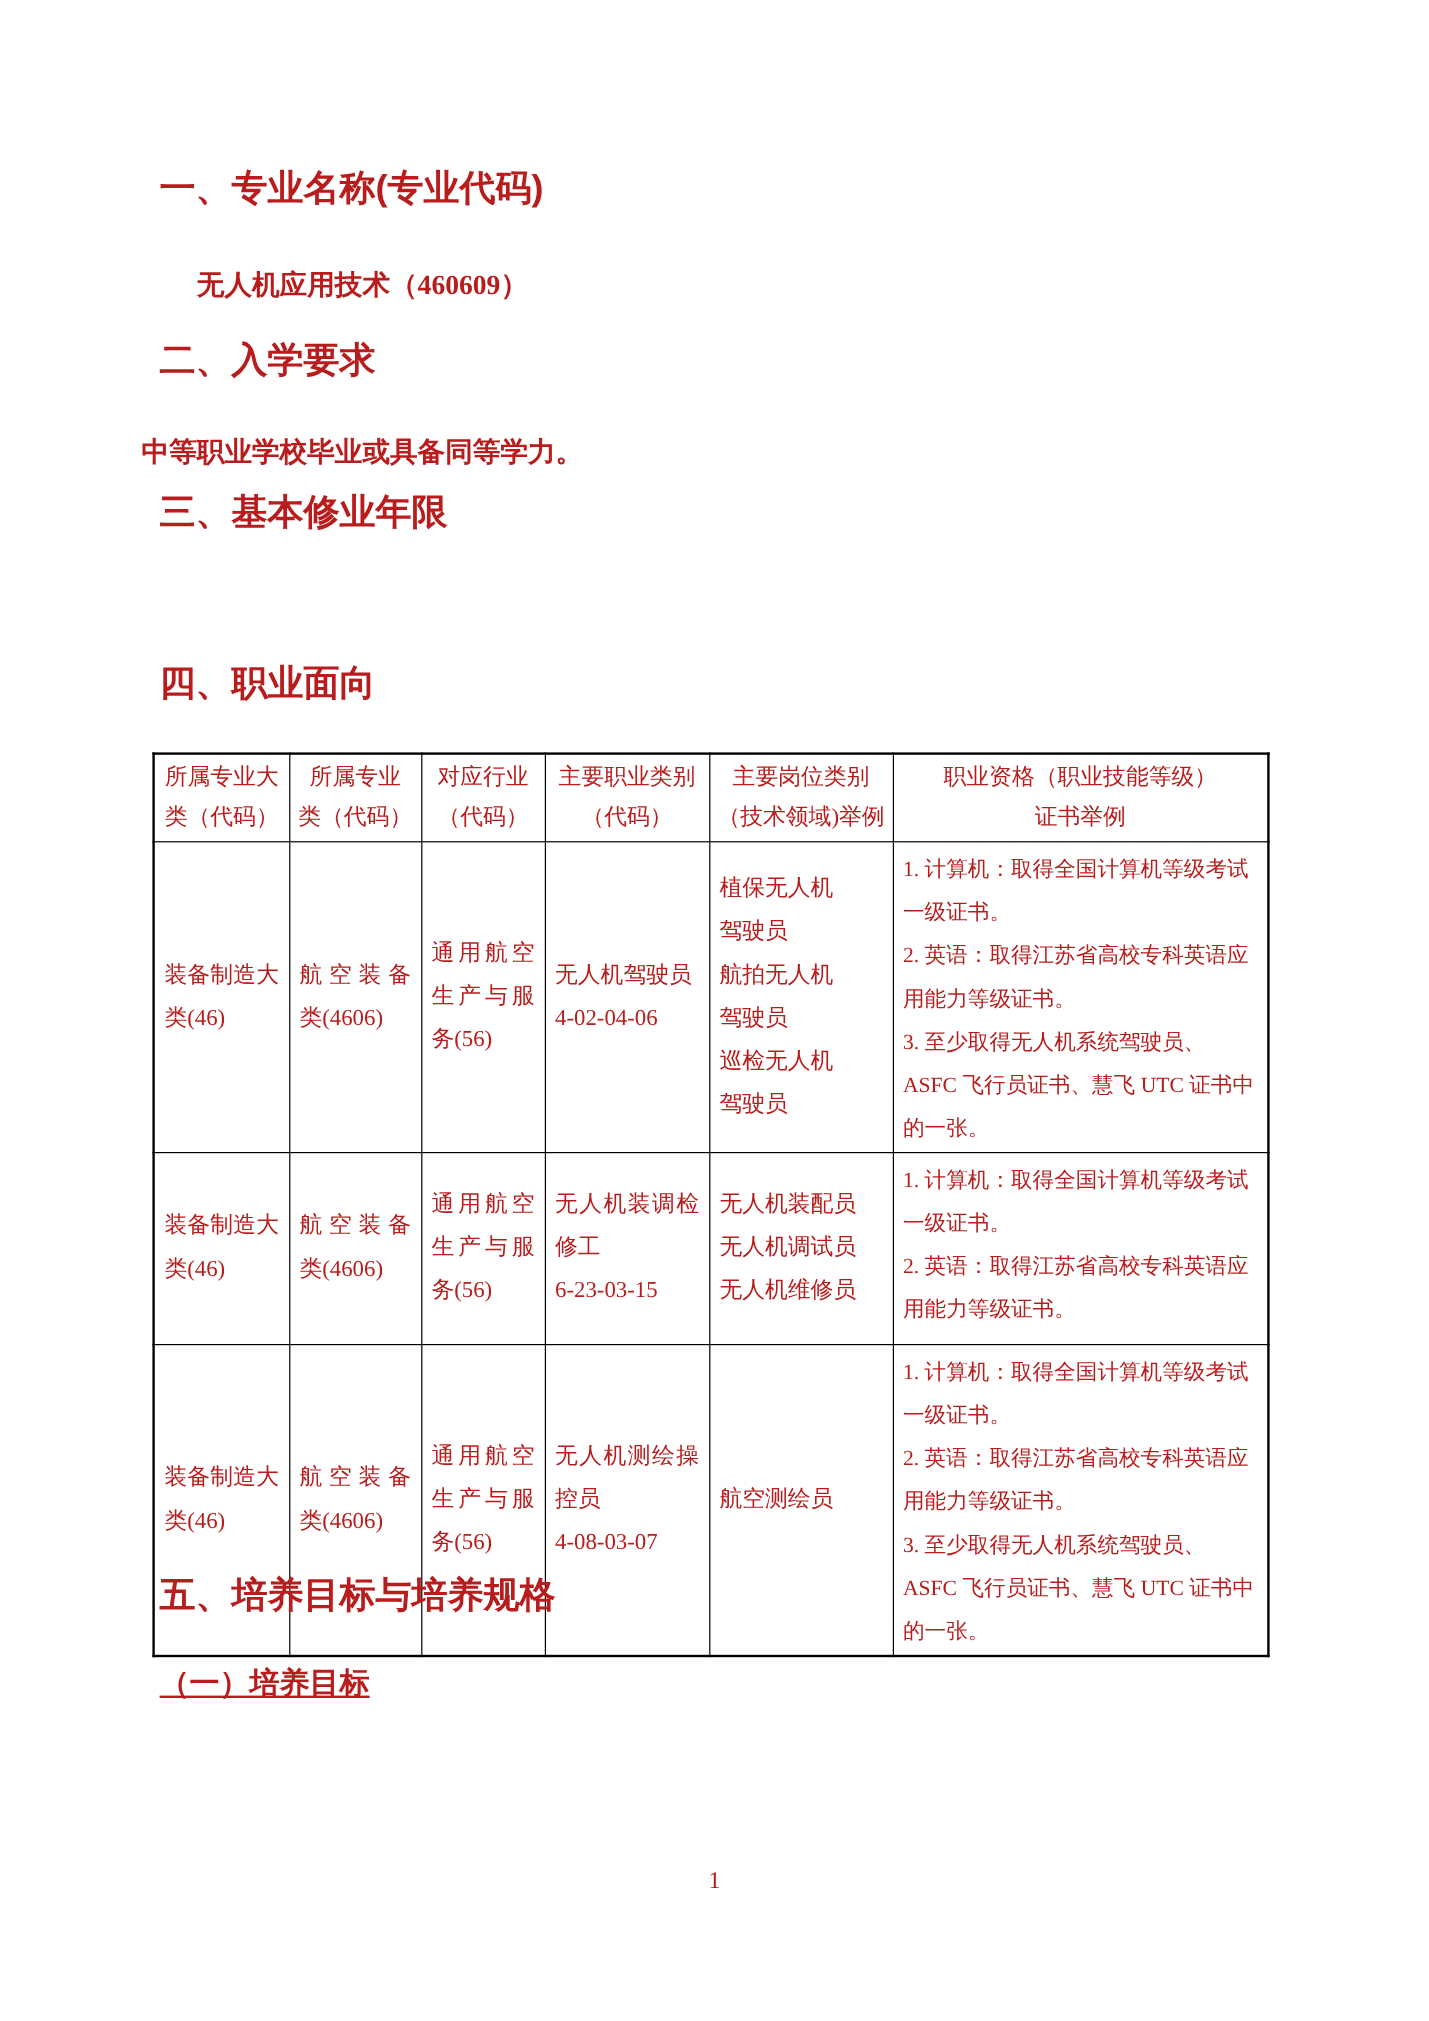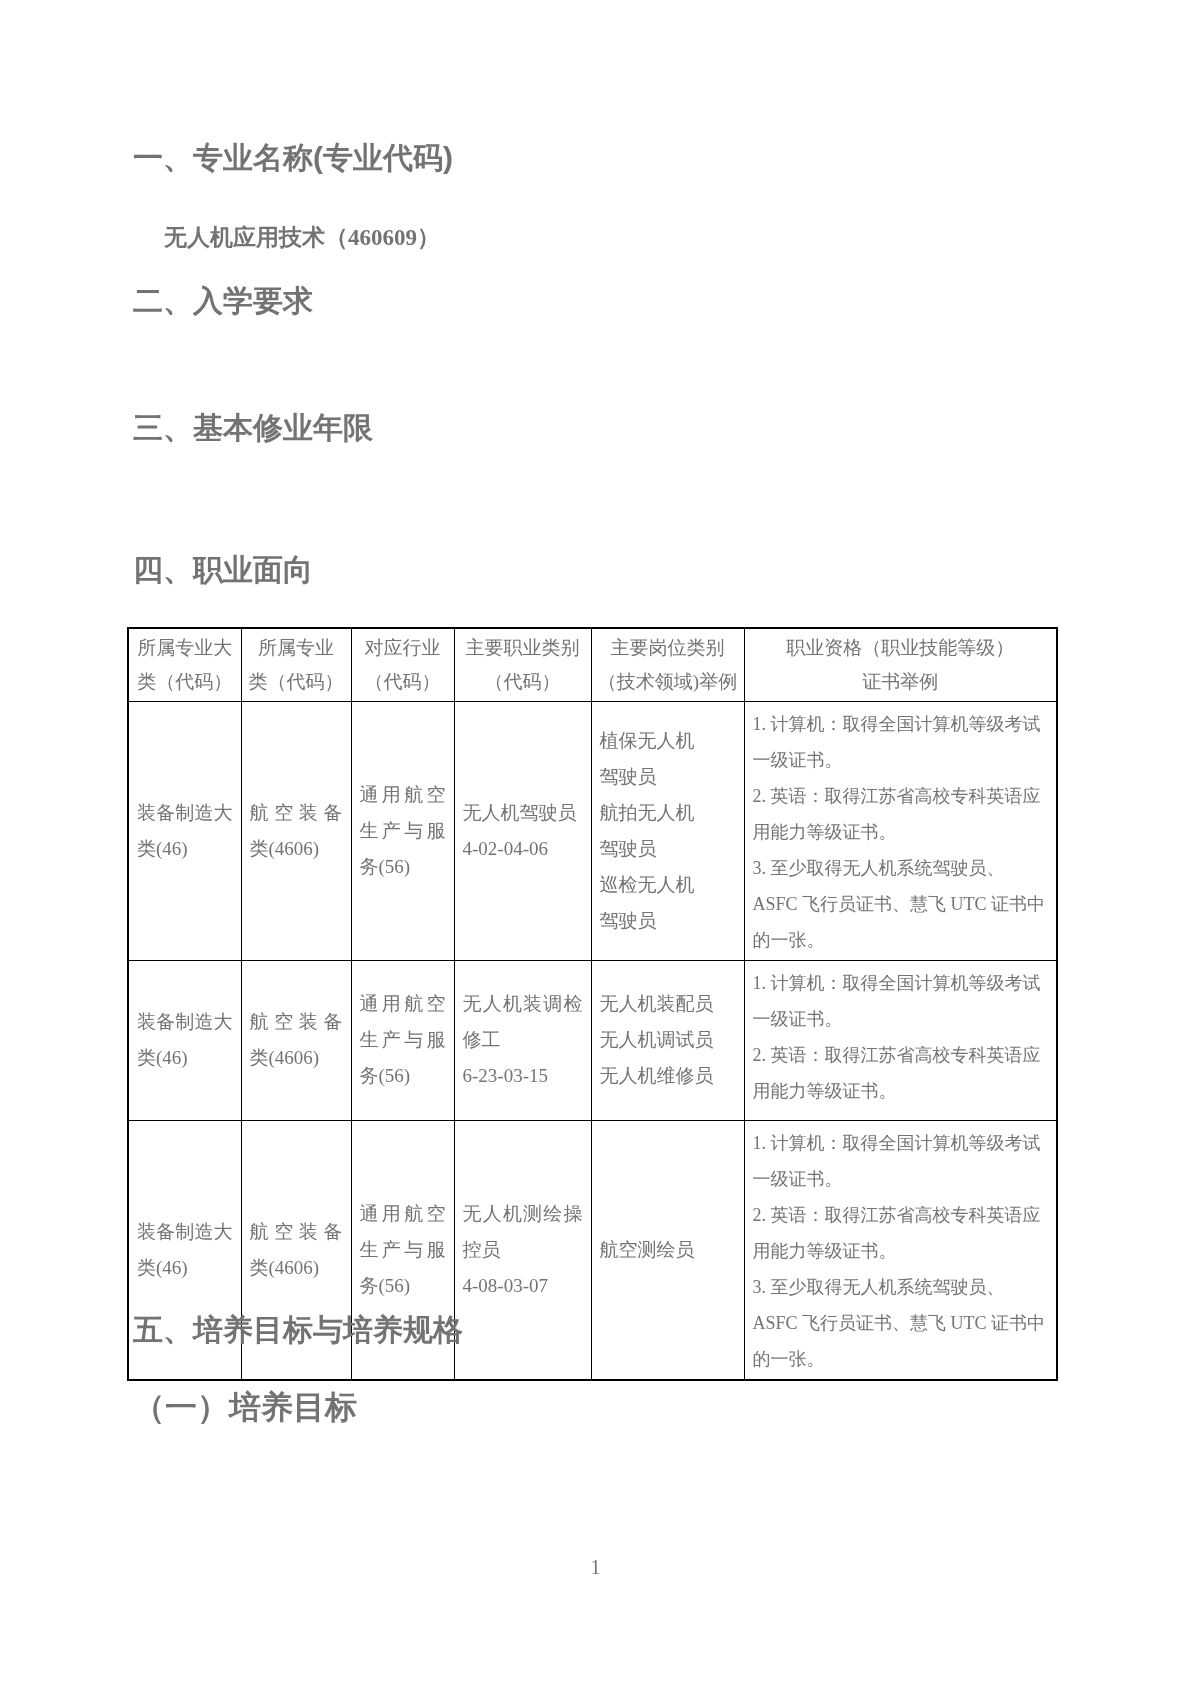--- a/index.html
+++ b/index.html
@@ -2,40 +2,41 @@
 <html><head>
 <meta charset="utf-8">
 <style>
   * { margin: 0; padding: 0; box-sizing: border-box; }
   html, body { background: #ffffff; }
   .page {
     position: relative;
     width: 1191px;
     height: 1684px;
     background: #ffffff;
-    color: #737373;
+    color: #b91c1c;
     font-family: "Liberation Serif", serif;
     overflow: hidden;
   }
   .abs { position: absolute; }
   .sec-heading {
     font-family: "Liberation Sans", sans-serif;
     font-weight: bold;
     font-size: 30px;
     line-height: 1.2;
     left: 133px;
     white-space: nowrap;
   }
   .sub-heading {
     font-family: "Liberation Sans", sans-serif;
     font-weight: bold;
-    font-size: 32px;
+    font-size: 25px;
     line-height: 1.2;
     left: 133px;
     white-space: nowrap;
+    text-decoration: underline;
   }
   .body-text {
     font-size: 23px;
     line-height: 1.35;
     left: 118px;
     width: 928px;
     font-weight: bold;
   }
   .indent-2 { text-indent: 2em; }
   table.career {
@@ -79,20 +80,21 @@
 </style>
 </head>
 <body>
 
 <div class="page">
 
   <div class="abs sec-heading" style="top:140px">一、专业名称(专业代码)</div>
   <div class="abs body-text" style="top:222px; text-indent:2em;">无人机应用技术（460609）</div>
 
   <div class="abs sec-heading" style="top:283px">二、入学要求</div>
+  <div class="abs body-text" style="top:361px">中等职业学校毕业或具备同等学力。</div>
 
   <div class="abs sec-heading" style="top:410px">三、基本修业年限</div>
 
   <div class="abs sec-heading" style="top:552px">四、职业面向</div>
 
   <table class="career">
     <colgroup>
       <col style="width:113px">
         <col style="width:110px">
         <col style="width:103px">

